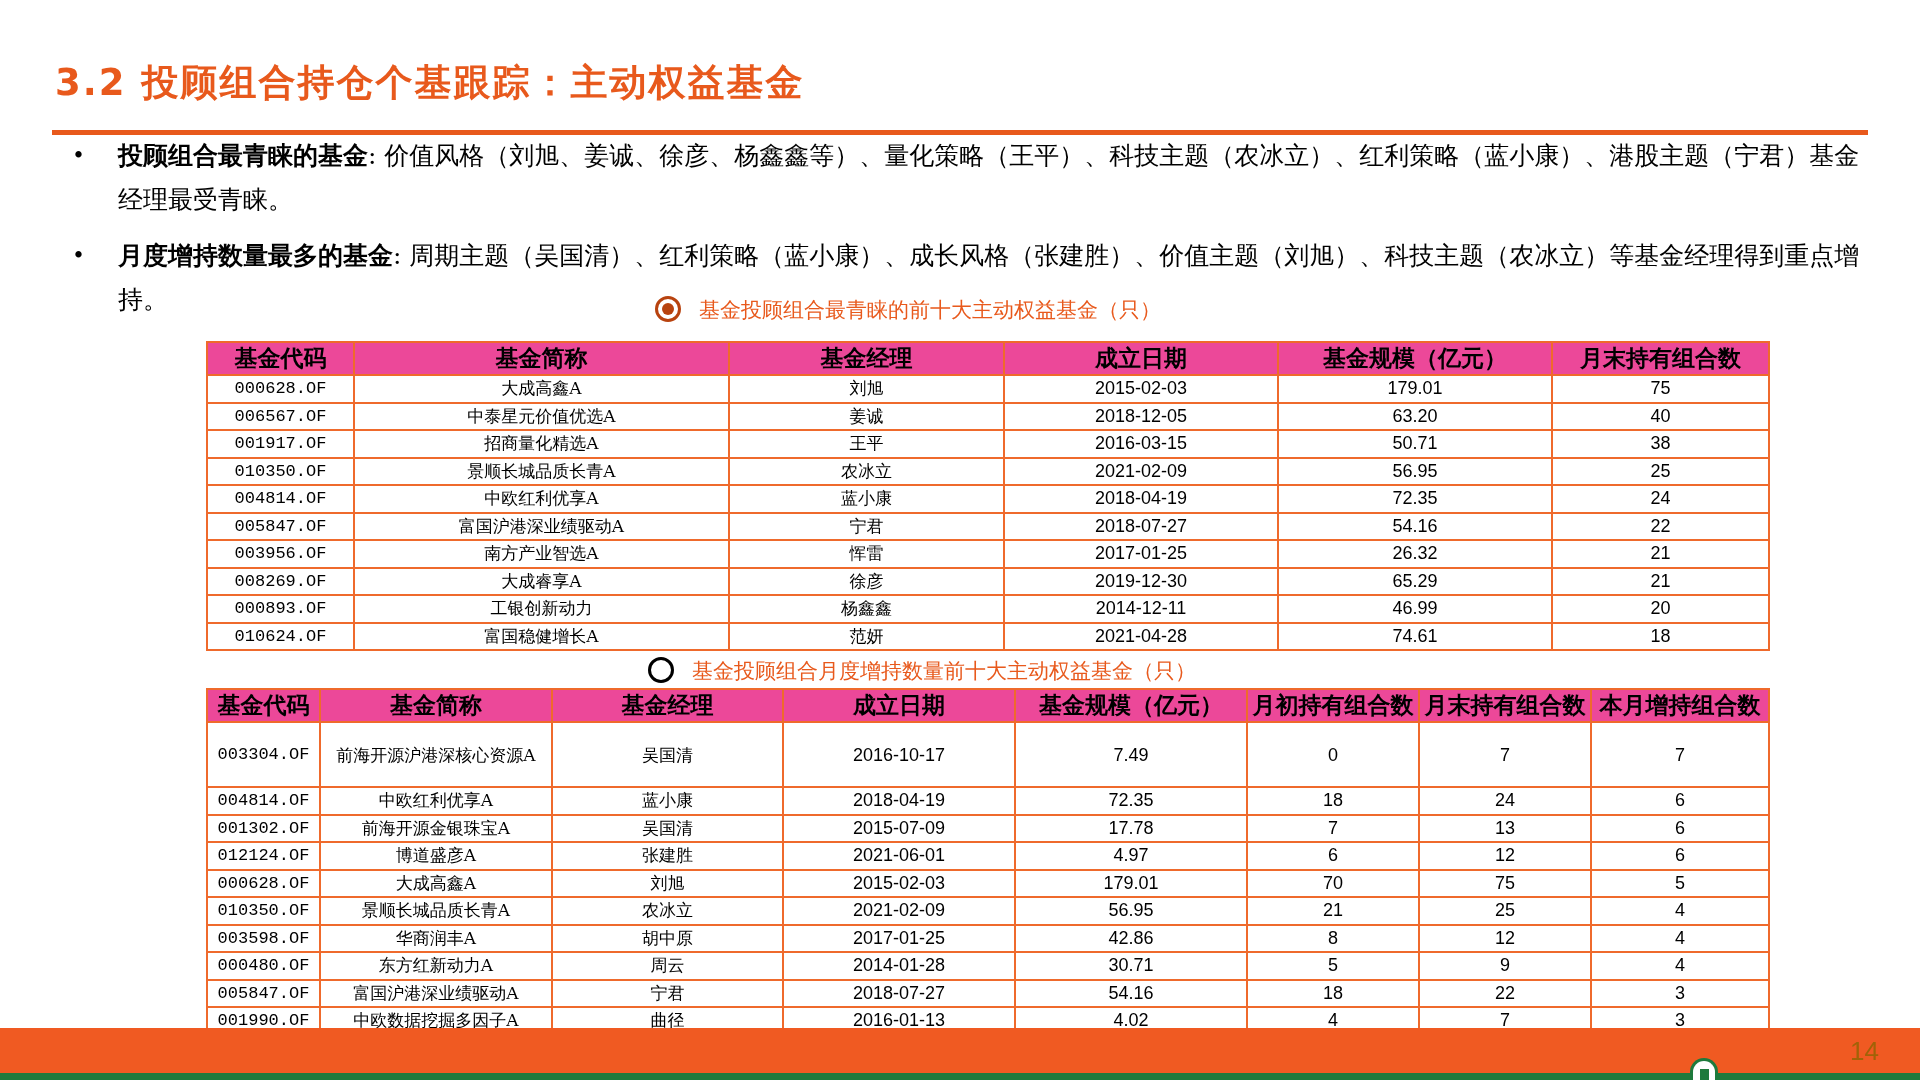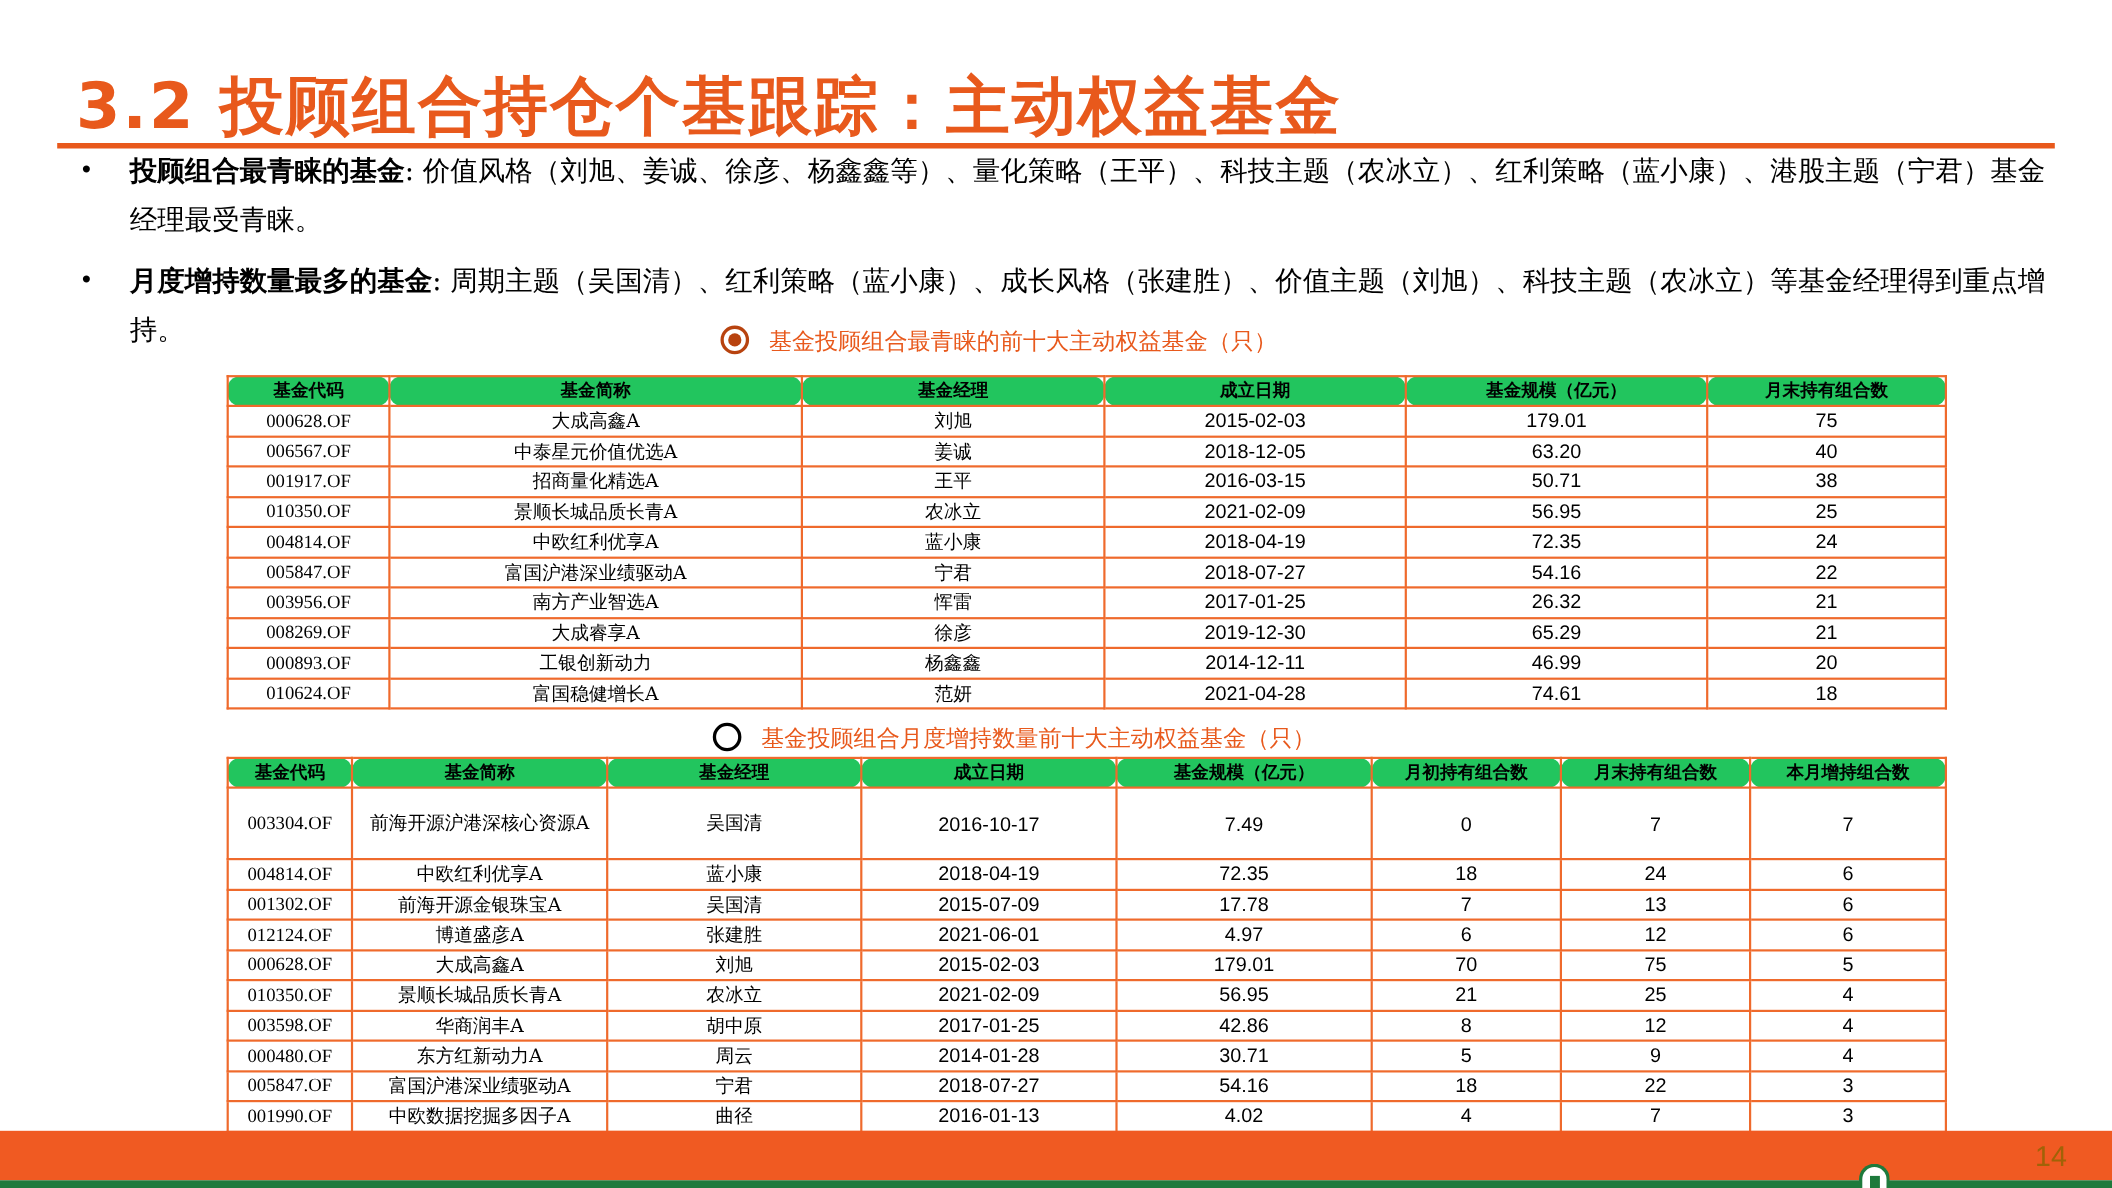--- a/index.html
+++ b/index.html
@@ -1,22 +1,22 @@
 <!DOCTYPE html>
 <html><head>
 <meta charset="utf-8">
 <style>
   * { margin: 0; padding: 0; box-sizing: border-box; }
   html, body { width: 1920px; height: 1080px; background: #ffffff; overflow: hidden; }
   body { position: relative; font-family: "DejaVu Serif", "Liberation Serif", serif; color: #000; }
 
   .title {
-    position: absolute; left: 69px; top: 58px;
+    position: absolute; left: 55px; top: 58px;
     font-family: "DejaVu Sans", "Liberation Sans", sans-serif;
-    font-size: 58px; font-weight: bold; color: #e8591c; letter-spacing: 2px;
+    font-size: 37px; font-weight: bold; color: #e8591c; letter-spacing: 2px;
     white-space: nowrap;
   }
   .title-rule {
     position: absolute; left: 52px; top: 130px; width: 1816px; height: 5px; background: #e8591c;
   }
 
   .bullets { position: absolute; left: 68px; top: 134px; width: 1800px; }
   .bullet { position: relative; padding-left: 50px; font-size: 25px; line-height: 44px; margin-bottom: 12px; }
   .bullet .dot {
     position: absolute; left: 4px; top: 0; font-size: 22px;
@@ -37,25 +37,25 @@
     content: ""; position: absolute; left: 4px; top: 4px; width: 12px; height: 12px;
     border-radius: 50%; background: #b8430f;
   }
   .cap1 { left: 655px; top: 296px; }
   .cap2 { left: 648px; top: 657px; }
 
   table { position: absolute; border-collapse: collapse; table-layout: fixed;
     font-family: "Liberation Sans", "DejaVu Sans", sans-serif; }
   th, td { border: 2px solid #ef6a2c; text-align: center; vertical-align: middle; padding: 0 2px; }
   th {
-    background: #22c55e; color: #000; font-weight: bold; font-size: 16px;
-    font-family: "DejaVu Sans", "Liberation Sans", sans-serif; height: 27px; border-radius: 11px;
+    background: #ec4899; color: #000; font-weight: bold; font-size: 23px;
+    font-family: "DejaVu Sans", "Liberation Sans", sans-serif; height: 27px;
   }
   td { font-size: 18px; height: 27.5px; background: #fff; }
-  td.code { font-family: Liberation Serif, serif; font-size: 17px; }
+  td.code { font-family: Liberation Mono, monospace; font-size: 17px; }
   td.cn { font-family: "DejaVu Serif", "Liberation Serif", serif; font-size: 17px; }
 
   .t1 { left: 206px; top: 341px; width: 1562px; }
   .t2 { left: 206px; top: 688px; width: 1562px; }
   .t2 td.tall { height: 65px; line-height: 22px; }
 
   .footer {
     position: absolute; left: 0; top: 1028px; width: 1920px; height: 45px; background: #f05a22;
   }
   .footer-line { position: absolute; left: 0; top: 1073px; width: 1920px; height: 7px; background: #1e7a3c; }

